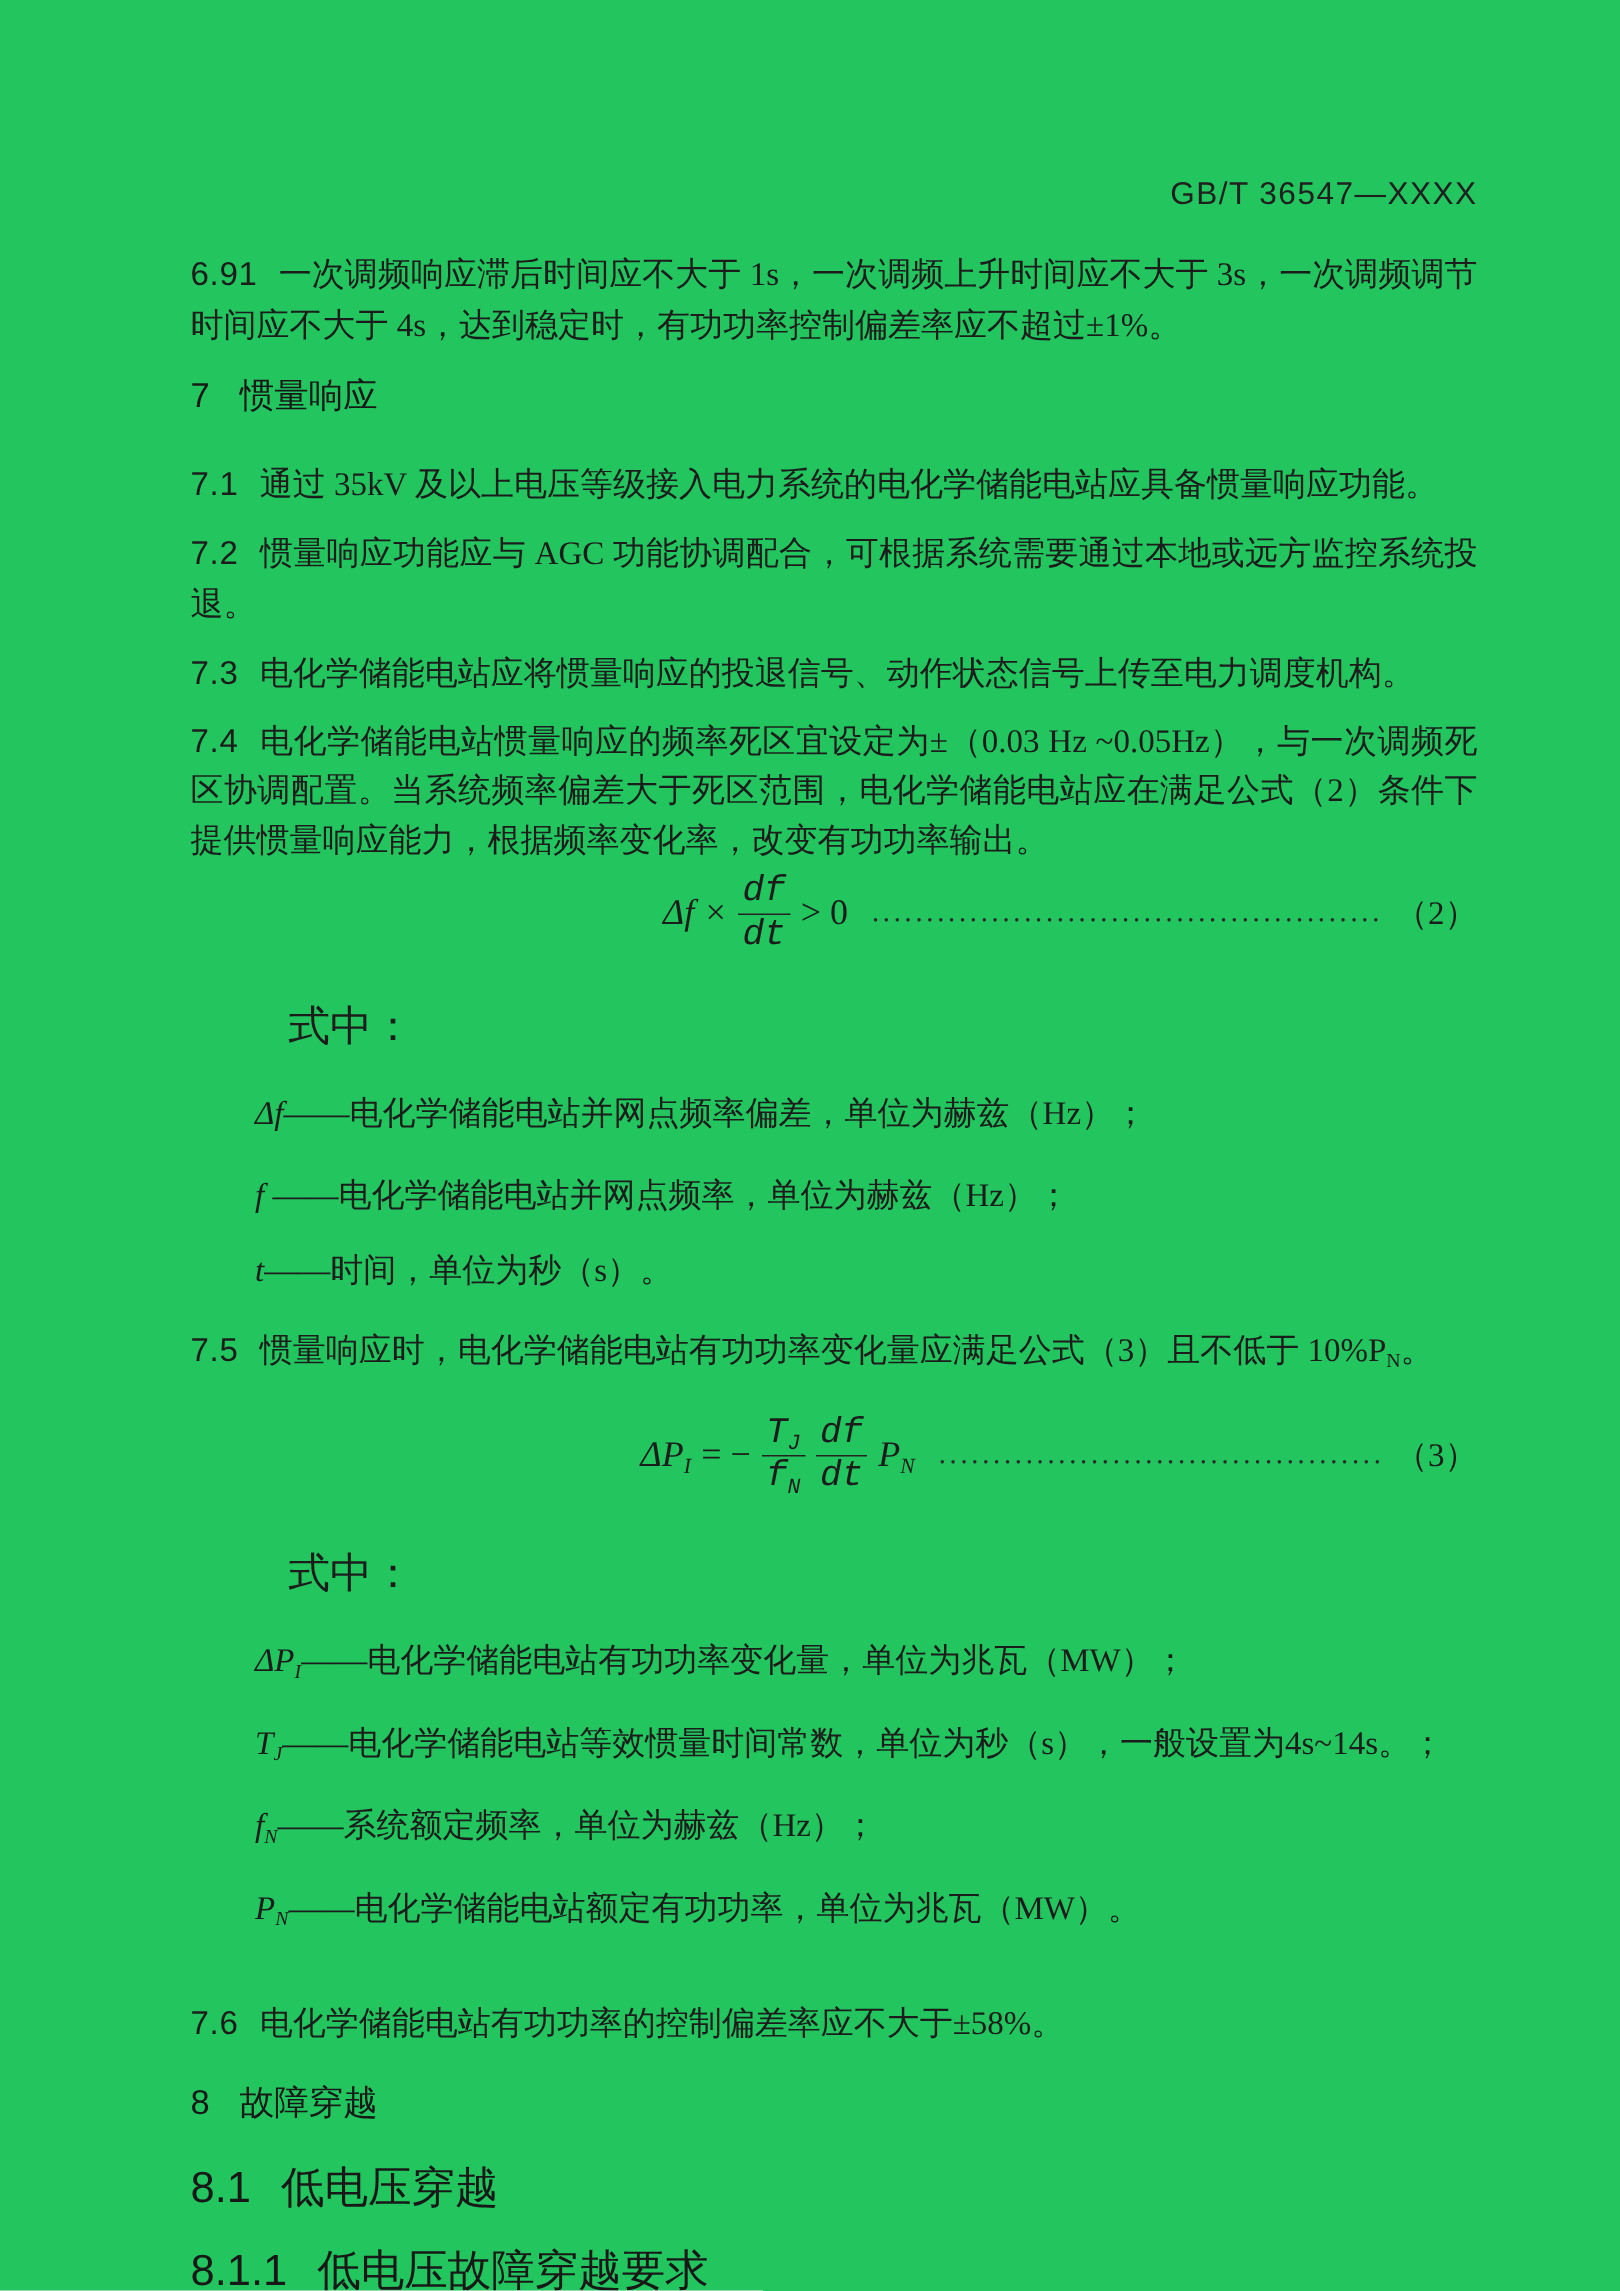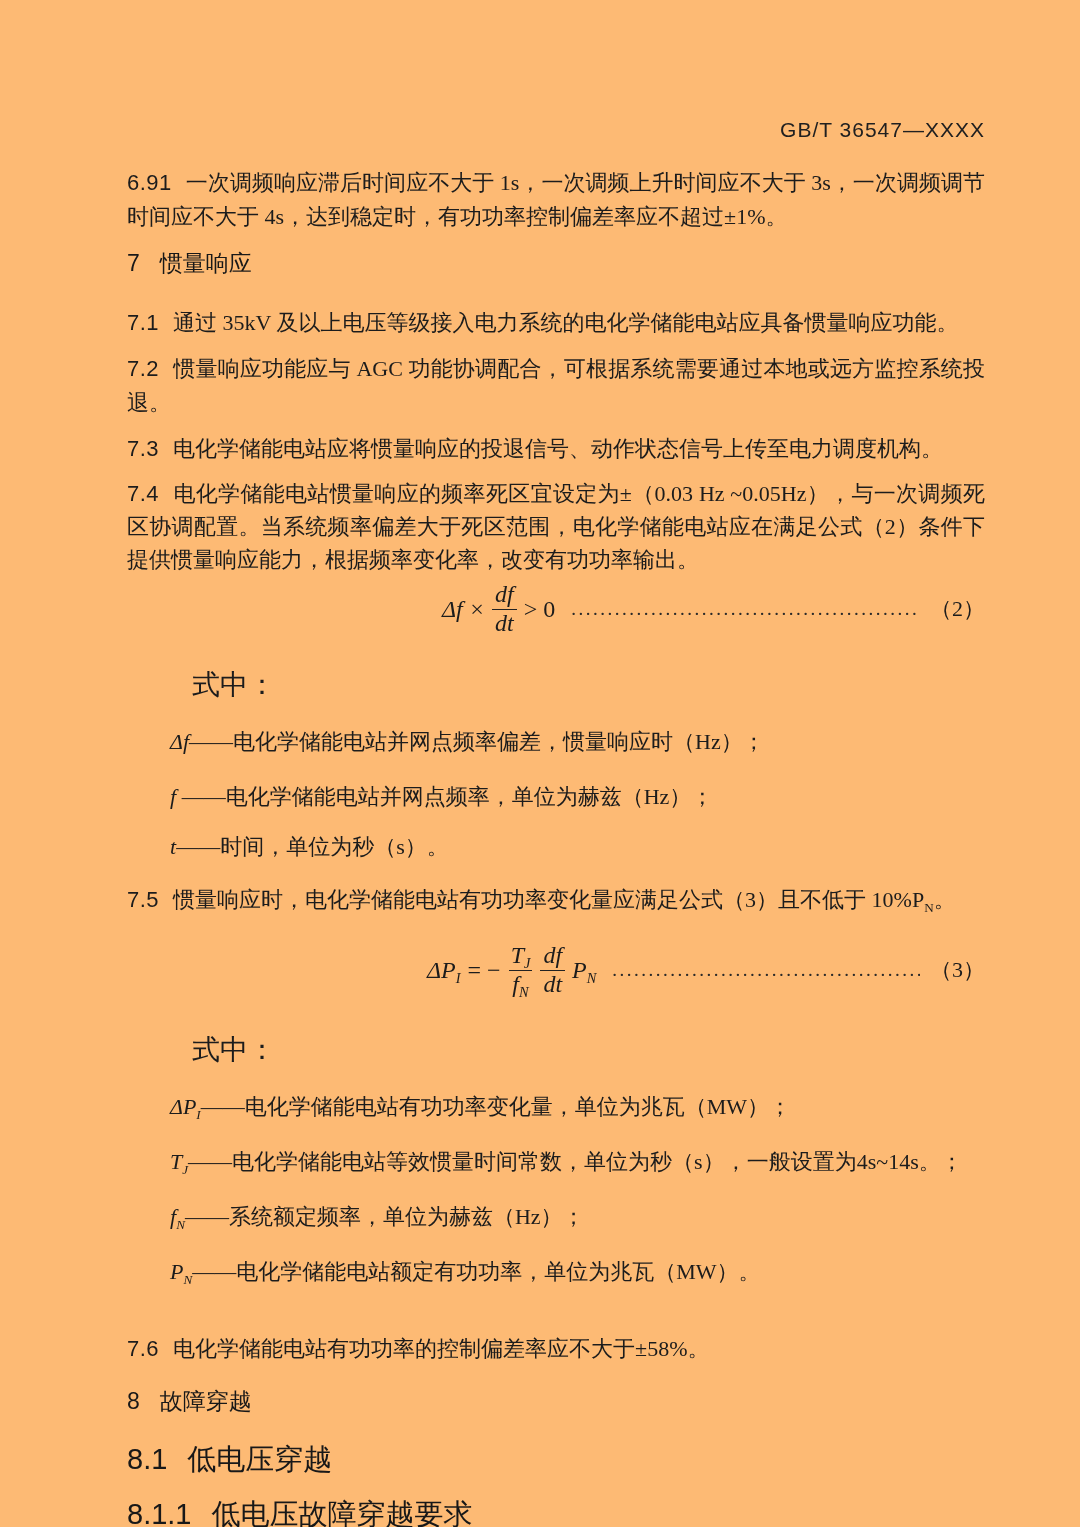--- a/index.html
+++ b/index.html
@@ -1,21 +1,21 @@
 <!DOCTYPE html>
 <html><head>
 <meta charset="utf-8">
 <style>
   html, body { margin: 0; padding: 0; background: #e8e8e8; }
   .page {
     position: relative;
     width: 1080px;
     height: 1527px;
     margin: 0 auto;
-    background: #fdba74;
+    background: #22c55e;
     box-sizing: border-box;
     padding: 118px 95px 0 127px;
     font-family: "Liberation Serif", "DejaVu Serif", serif;
     color: #1c1c1c;
     overflow: hidden;
   }
   .doc-header {
     text-align: right;
     font-family: "Liberation Sans", "DejaVu Sans", sans-serif;
     font-size: 21px;
@@ -75,20 +75,21 @@
     gap: 7px;
     white-space: nowrap;
   }
   .mvar { font-style: italic; }
   .mop { font-style: normal; }
   .frac {
     display: inline-flex;
     flex-direction: column;
     align-items: center;
     line-height: 1.15;
+    font-family: Liberation Mono, monospace;
   }
   .frac .den { border-top: 1.6px solid #222; }
   .frac .fpart { padding: 0 3px; }
   .leader {
     flex: 1;
     overflow: hidden;
     white-space: nowrap;
     font-size: 19px;
     letter-spacing: 2.5px;
     margin: 0 10px 0 16px;
@@ -142,21 +143,21 @@
         <span class="fpart den mvar">dt</span>
       </span>
       <span class="mop">&gt; 0</span>
     </span>
     <span class="leader">...............................................................................................................</span>
     <span class="formula-label">（2）</span>
   </div>
 
   <p class="shizhong">式中：</p>
 
-  <p class="def mt-def1"><span class="sym">Δf</span><span>——</span><span>电化学储能电站并网点频率偏差，惯量响应时（Hz）；</span></p>
+  <p class="def mt-def1"><span class="sym">Δf</span><span>——</span><span>电化学储能电站并网点频率偏差，单位为赫兹（Hz）；</span></p>
 
   <p class="def mt-def"><span class="sym">f</span> <span>——</span><span>电化学储能电站并网点频率，单位为赫兹（Hz）；</span></p>
 
   <p class="def mt-deft"><span class="sym">t</span><span>——</span><span>时间，单位为秒（s）。</span></p>
 
   <p class="para mt-p75"><span class="cnum">7.5</span><span>惯量响应时，电化学储能电站有功功率变化量应满足公式（3）且不低于 10%P</span><sub>N</sub><span>。</span></p>
 
   <div class="formula-row f3">
     <span class="math">
       <span class="mvar"><span>ΔP</span><sub>I</sub></span>

